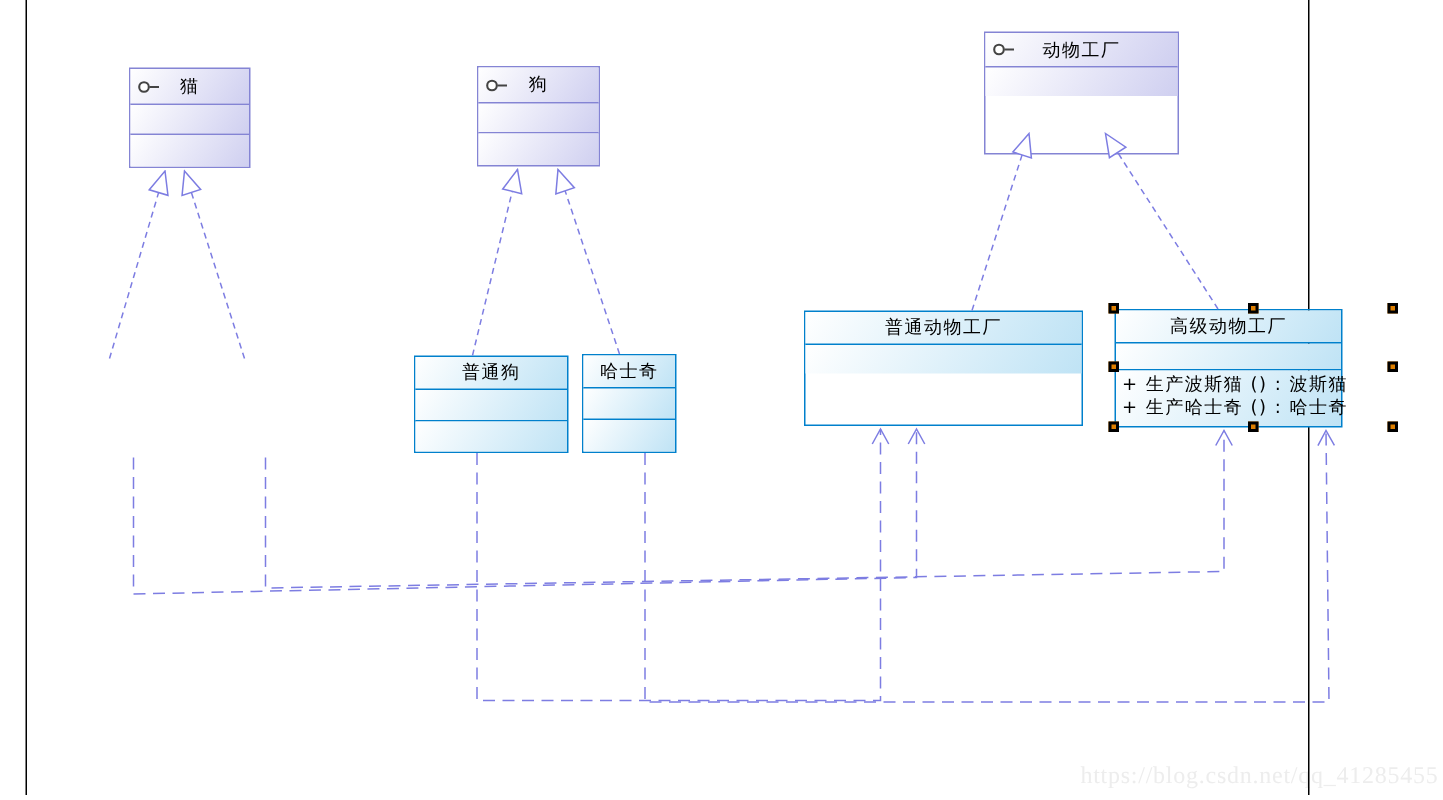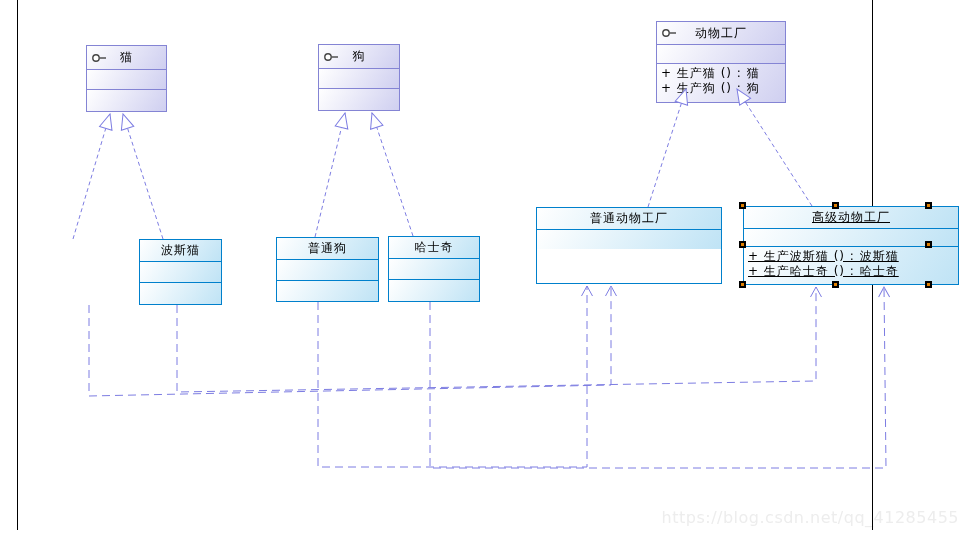--- a/index.html
+++ b/index.html
@@ -7,21 +7,21 @@
     position:relative;width:962px;height:533px;background:#ffffff;
     font-family:"DejaVu Sans","Liberation Sans",sans-serif;overflow:hidden;
   }
   
   .page-line{position:absolute;top:0;bottom:3px;width:1px;background:#000;z-index:1;}
   #page-line-left{left:17px;}
   #page-line-right{left:872px;}
   
   #watermark{
     position:absolute;right:3px;bottom:6px;font-size:16px;color:#ededed;
-    letter-spacing:0.5px;z-index:0;white-space:nowrap;
+    letter-spacing:0.5px;z-index:0;white-space:nowrap;font-family:Liberation Serif, serif;
   }
   
   #connector-layer{position:absolute;left:0;top:0;z-index:3;pointer-events:none;}
   #connector-layer path.conn{fill:none;stroke:#7d7de2;stroke-width:1;pointer-events:stroke;}
   #connector-layer path.realization{stroke-dasharray:4 3;}
   #connector-layer path.dependency{stroke-dasharray:8 5;}
   
   .uml-class{
     position:absolute;box-sizing:border-box;z-index:2;
     display:flex;flex-direction:column;font-size:12px;color:#000;
@@ -51,31 +51,31 @@
   #box-cat{left:86px;top:45px;width:81px;height:67px;}
   #box-cat .title-bar{height:24px;} #box-cat .attrs{height:20px;} #box-cat .methods{flex:1;}
   #box-dog{left:318px;top:44px;width:82px;height:67px;}
   #box-dog .title-bar{height:24px;} #box-dog .attrs{height:20px;} #box-dog .methods{flex:1;}
   #box-animal-factory{left:656px;top:5px;width:130px;height:82px;margin-top:16px;}
   #box-animal-factory .title-bar{height:23px;} #box-animal-factory .attrs{height:19px;}
   #box-animal-factory .methods{flex:1;}
   #box-mixed-fur-cat{left:39px;top:239px;width:83px;height:66px;}
   #box-persian-cat{left:139px;top:239px;width:83px;height:66px;}
   #box-ordinary-dog{left:276px;top:237px;width:103px;height:65px;}
-  #box-husky{left:388px;top:236px;width:92px;height:66px;}
+  #box-husky{left:388px;top:236px;width:63px;height:66px;}
   #box-mixed-fur-cat .title-bar,#box-persian-cat .title-bar,
   #box-ordinary-dog .title-bar,#box-husky .title-bar{height:22px;}
   #box-mixed-fur-cat .attrs,#box-persian-cat .attrs,
   #box-ordinary-dog .attrs,#box-husky .attrs{height:21px;}
   #box-mixed-fur-cat .methods,#box-persian-cat .methods,
   #box-ordinary-dog .methods,#box-husky .methods{flex:1;}
   #box-ordinary-factory{left:536px;top:207px;width:186px;height:77px;}
   #box-ordinary-factory .title-bar{height:22px;} #box-ordinary-factory .attrs{height:19px;}
   #box-ordinary-factory .methods{flex:1;}
-  #box-advanced-factory{left:743px;top:206px;width:216px;height:79px;text-decoration:underline;}
+  #box-advanced-factory{left:743px;top:206px;width:152px;height:79px;}
   #box-advanced-factory .title-bar{height:22px;} #box-advanced-factory .attrs{height:18px;}
   #box-advanced-factory .methods{flex:1;}
   
   .sel-handle{
     position:absolute;width:7px;height:7px;box-sizing:border-box;
     background:#e08000;border:2px solid #000;z-index:4;
   }
 </style>
 </head>
 <body>
@@ -134,34 +134,23 @@
 
   <div class="uml-class lavender" id="box-animal-factory">
     <div class="compartment title-bar">
       <svg class="lollipop" width="16" height="10">
         <circle cx="5" cy="5" r="3.2" fill="#fff" stroke="#444" stroke-width="1.4"></circle>
         <line x1="8.6" y1="5" x2="15" y2="5" stroke="#444" stroke-width="1.4"></line>
       </svg>
       <span>动物工厂</span>
     </div>
     <div class="compartment attrs"></div>
-    <div class="compartment methods">
-      <div>+ 生产猫 () : 猫</div>
-      <div>+ 生产狗 () : 狗</div>
-    </div>
   </div>
 
 
-  <div class="uml-class cyan" id="box-persian-cat">
-    <div class="compartment title-bar">
-      <span>波斯猫</span>
-    </div>
-    <div class="compartment attrs"></div>
-    <div class="compartment methods"></div>
-  </div>
 
   <div class="uml-class cyan" id="box-ordinary-dog">
     <div class="compartment title-bar">
       <span>普通狗</span>
     </div>
     <div class="compartment attrs"></div>
     <div class="compartment methods"></div>
   </div>
 
   <div class="uml-class cyan" id="box-husky">

